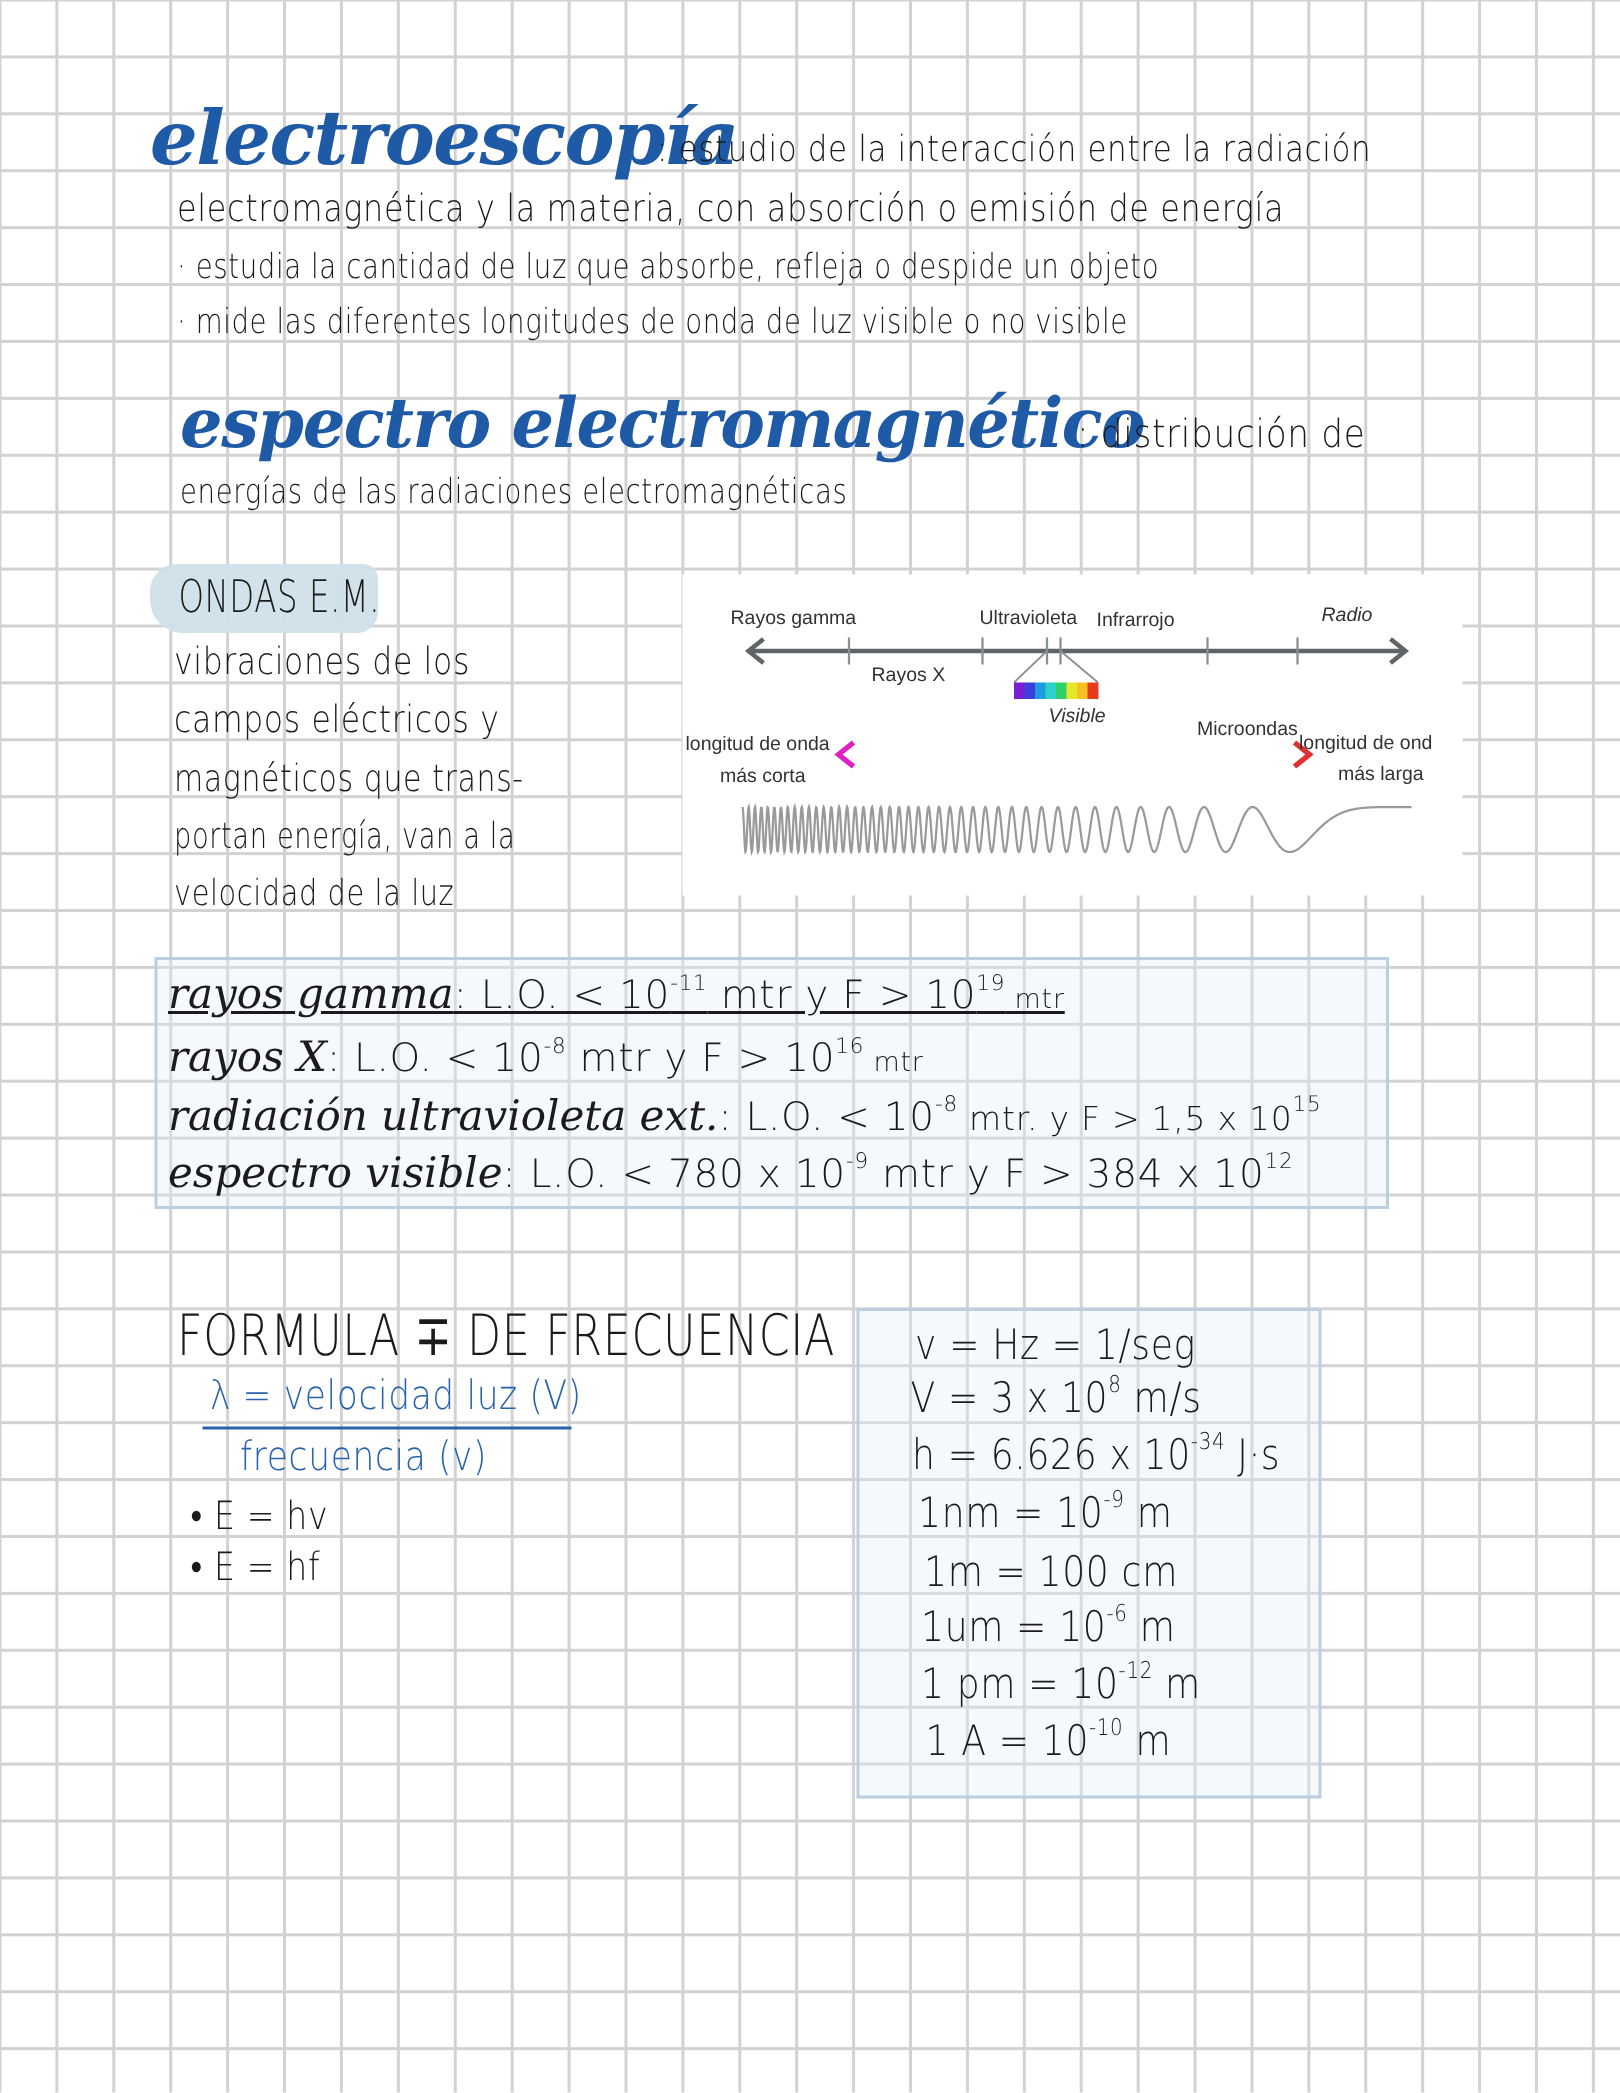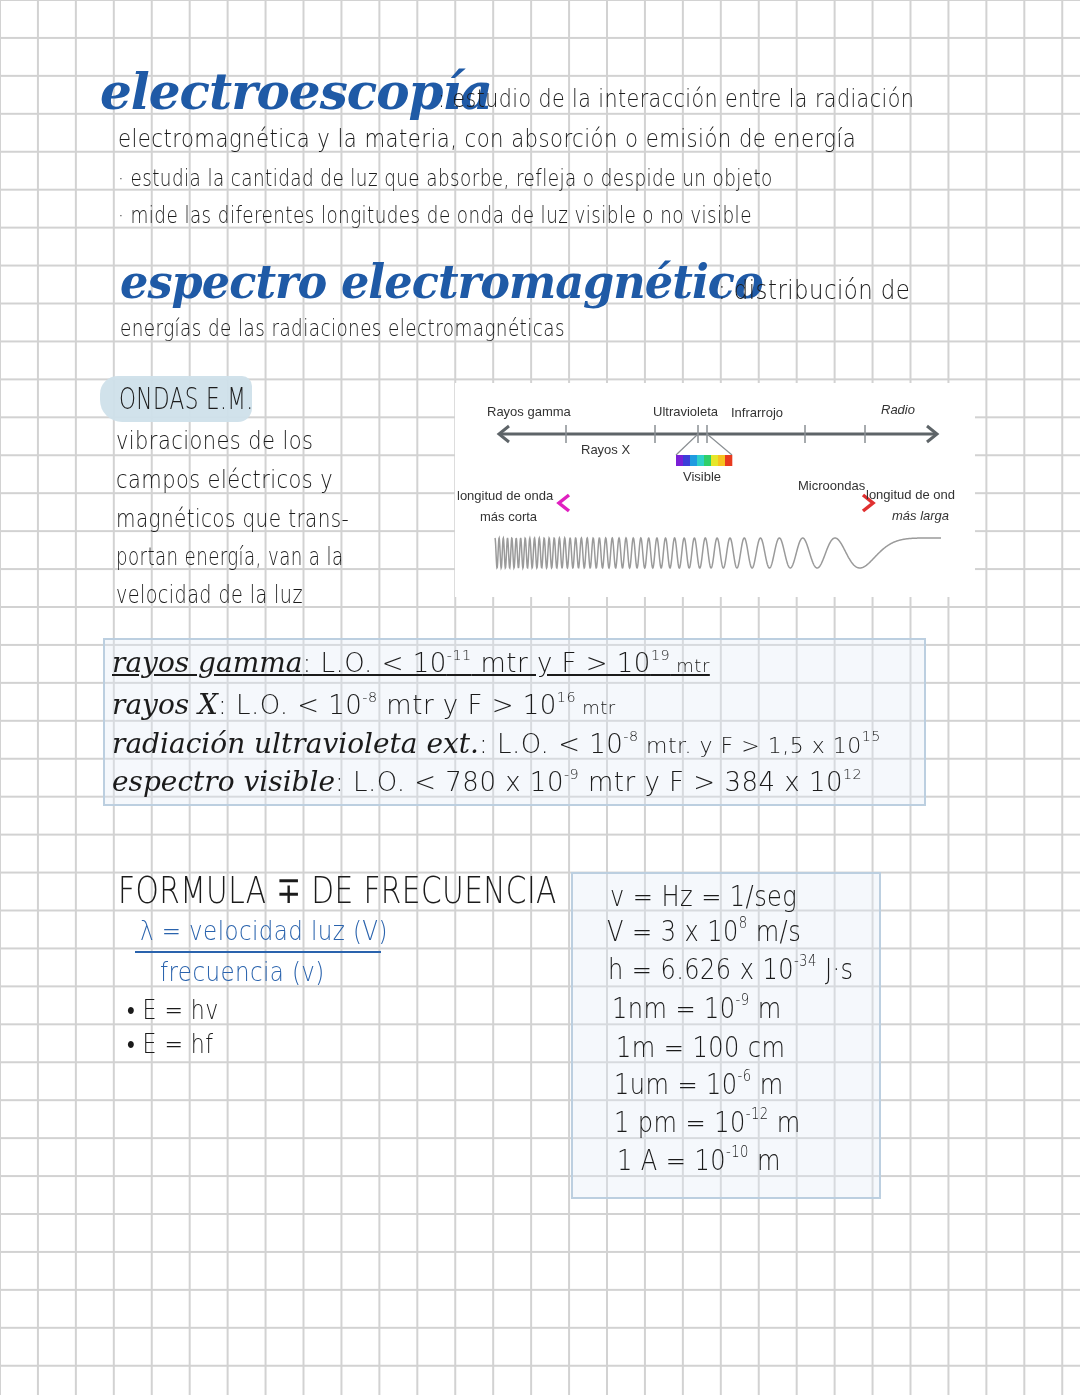--- a/index.html
+++ b/index.html
@@ -137,25 +137,25 @@
 
     <path id="chirp-wave" d="M40.00,155.00 L40.28,156.36 L40.56,160.18 L40.84,165.76 L41.12,172.11 L41.39,178.07 L41.67,182.58 L41.95,184.83 L42.23,184.44 L42.51,181.47 L42.79,176.46 L43.07,170.32 L43.34,164.12 L43.62,158.97 L43.90,155.77 L44.18,155.08 L44.46,157.01 L44.74,161.21 L45.02,166.96 L45.30,173.22 L45.58,178.92 L45.85,183.06 L46.13,184.93 L46.41,184.21 L46.69,181.04 L46.97,175.96 L47.25,169.86 L47.53,163.79 L47.80,158.79 L48.08,155.72 L48.36,155.08 L48.64,157.00 L48.92,161.12 L49.20,166.75 L49.48,172.92 L49.76,178.60 L50.03,182.81 L50.31,184.87 L50.59,184.42 L50.87,181.55 L51.15,176.75 L51.43,170.83 L51.71,164.78 L51.99,159.60 L52.27,156.15 L52.54,155.00 L52.82,156.34 L53.10,159.93 L53.38,165.17 L53.66,171.21 L53.94,177.04 L54.22,181.71 L54.50,184.46 L54.77,184.86 L55.05,182.83 L55.33,178.72 L55.61,173.20 L55.89,167.17 L56.17,161.60 L56.45,157.39 L56.72,155.21 L57.00,155.41 L57.28,157.94 L57.56,162.40 L57.84,168.06 L58.12,174.03 L58.40,179.35 L58.68,183.18 L58.95,184.93 L59.23,184.32 L59.51,181.45 L59.79,176.79 L60.07,171.06 L60.35,165.18 L60.63,160.05 L60.91,156.48 L61.19,155.02 L61.46,155.88 L61.74,158.93 L62.02,163.69 L62.30,169.42 L62.58,175.23 L62.86,180.23 L63.14,183.66 L63.41,184.99 L63.69,184.04 L63.97,180.94 L64.25,176.19 L64.53,170.50 L64.81,164.74 L65.09,159.79 L65.37,156.37 L65.64,155.01 L65.92,155.90 L66.20,158.91 L66.48,163.57 L66.76,169.18 L67.04,174.91 L67.32,179.91 L67.60,183.43 L67.88,184.96 L68.15,184.28 L68.43,181.50 L68.71,177.03 L68.99,171.53 L69.27,165.82 L69.55,160.72 L69.83,156.98 L70.11,155.14 L70.38,155.46 L70.66,157.88 L70.94,162.06 L71.22,167.37 L71.50,173.06 L71.78,178.30 L72.06,182.35 L72.34,184.63 L72.61,184.82 L72.89,182.89 L73.17,179.14 L73.45,174.09 L73.73,168.47 L74.01,163.07 L74.29,158.66 L74.56,155.84 L74.84,155.01 L75.12,156.28 L75.40,159.47 L75.68,164.12 L75.96,169.59 L76.24,175.10 L76.52,179.91 L76.80,183.34 L77.07,184.92 L77.35,184.45 L77.63,182.00 L77.91,177.91 L78.19,172.73 L78.47,167.20 L78.75,162.04 L79.03,157.98 L79.30,155.55 L79.58,155.07 L79.86,156.61 L80.14,159.96 L80.42,164.64 L80.70,170.05 L80.98,175.44 L81.25,180.09 L81.53,183.40 L81.81,184.93 L82.09,184.47 L82.37,182.10 L82.65,178.13 L82.93,173.09 L83.21,167.66 L83.48,162.54 L83.76,158.40 L84.04,155.78 L84.32,155.01 L84.60,156.20 L84.88,159.17 L85.16,163.55 L85.44,168.75 L85.72,174.11 L85.99,178.94 L86.27,182.61 L86.55,184.66 L86.83,184.84 L87.11,183.13 L87.39,179.74 L87.67,175.13 L87.94,169.87 L88.22,164.63 L88.50,160.08 L88.78,156.77 L89.06,155.14 L89.34,155.36 L89.62,157.42 L89.90,161.04 L90.18,165.77 L90.45,171.02 L90.73,176.14 L91.01,180.50 L91.29,183.55 L91.57,184.94 L91.85,184.49 L92.13,182.26 L92.41,178.54 L92.68,173.78 L92.96,168.57 L93.24,163.53 L93.52,159.29 L93.80,156.34 L94.08,155.04 L94.36,155.55 L94.63,157.79 L94.91,161.48 L95.19,166.20 L95.47,171.36 L95.75,176.35 L96.03,180.58 L96.31,183.56 L96.59,184.93 L96.87,184.54 L97.14,182.44 L97.42,178.88 L97.70,174.29 L97.98,169.20 L98.26,164.21 L98.54,159.90 L98.82,156.76 L99.09,155.16 L99.37,155.28 L99.65,157.09 L99.93,160.39 L100.21,164.78 L100.49,169.77 L100.77,174.78 L101.05,179.23 L101.33,182.64 L101.60,184.60 L101.88,184.91 L102.16,183.54 L102.44,180.65 L102.72,176.56 L103.00,171.74 L103.28,166.73 L103.55,162.09 L103.83,158.34 L104.11,155.89 L104.39,155.00 L104.67,155.77 L104.95,158.11 L105.23,161.76 L105.51,166.31 L105.78,171.25 L106.06,176.06 L106.34,180.19 L106.62,183.22 L106.90,184.80 L107.18,184.79 L107.46,183.17 L107.74,180.14 L108.02,176.02 L108.29,171.26 L108.57,166.37 L108.85,161.87 L109.13,158.25 L109.41,155.87 L109.69,155.00 L109.97,155.72 L110.25,157.94 L110.52,161.43 L110.80,165.81 L111.08,170.63 L111.36,175.38 L111.64,179.56 L111.92,182.74 L112.20,184.60 L112.48,184.94 L112.75,183.74 L113.03,181.12 L113.31,177.37 L113.59,172.86 L113.87,168.07 L114.15,163.47 L114.43,159.55 L114.70,156.70 L114.98,155.19 L115.26,155.19 L115.54,156.68 L115.82,159.51 L116.10,163.38 L116.38,167.92 L116.66,172.66 L116.93,177.13 L117.21,180.88 L117.49,183.55 L117.77,184.88 L118.05,184.73 L118.33,183.14 L118.61,180.26 L118.89,176.37 L119.16,171.87 L119.44,167.19 L119.72,162.78 L120.00,159.09 L120.28,156.45 L120.56,155.13 L120.84,155.24 L121.12,156.77 L121.39,159.57 L121.67,163.36 L121.95,167.78 L122.23,172.41 L122.51,176.80 L122.79,180.54 L123.07,183.29 L123.35,184.77 L123.63,184.87 L123.90,183.57 L124.18,181.00 L124.46,177.41 L124.74,173.13 L125.02,168.57 L125.30,164.14 L125.58,160.26 L125.86,157.29 L126.13,155.49 L126.41,155.02 L126.69,155.92 L126.97,158.11 L127.25,161.38 L127.53,165.43 L127.81,169.89 L128.09,174.35 L128.36,178.42 L128.64,181.72 L128.92,183.97 L129.20,184.96 L129.48,184.62 L129.76,182.97 L130.04,180.18 L130.31,176.48 L130.59,172.22 L130.87,167.76 L131.15,163.51 L131.43,159.84 L131.71,157.05 L131.99,155.40 L132.27,155.03 L132.55,155.96 L132.82,158.10 L133.10,161.27 L133.38,165.19 L133.66,169.51 L133.94,173.88 L134.22,177.91 L134.50,181.25 L134.77,183.64 L135.05,184.86 L135.33,184.82 L135.61,183.53 L135.89,181.10 L136.17,177.74 L136.45,173.73 L136.73,169.42 L137.00,165.16 L137.28,161.31 L137.56,158.19 L137.84,156.04 L138.12,155.06 L138.40,155.30 L138.68,156.76 L138.96,159.29 L139.24,162.70 L139.51,166.71 L139.79,170.97 L140.07,175.15 L140.35,178.91 L140.63,181.94 L140.91,184.01 L141.19,184.95 L141.47,184.69 L141.74,183.26 L142.02,180.77 L142.30,177.43 L142.58,173.50 L142.86,169.31 L143.14,165.17 L143.42,161.41 L143.69,158.34 L143.97,156.18 L144.25,155.11 L144.53,155.19 L144.81,156.43 L145.09,158.71 L145.37,161.87 L145.65,165.65 L145.93,169.75 L146.20,173.87 L146.48,177.69 L146.76,180.92 L147.04,183.31 L147.32,184.69 L147.60,184.96 L147.88,184.10 L148.16,182.17 L148.43,179.34 L148.71,175.81 L148.99,171.84 L149.27,167.75 L149.55,163.83 L149.83,160.37 L150.11,157.63 L150.38,155.81 L150.66,155.02 L150.94,155.34 L151.22,156.73 L151.50,159.09 L151.78,162.24 L152.06,165.94 L152.34,169.94 L152.62,173.93 L152.89,177.64 L153.17,180.79 L153.45,183.17 L153.73,184.60 L154.01,184.99 L154.29,184.32 L154.57,182.63 L154.84,180.05 L155.12,176.77 L155.40,173.02 L155.68,169.06 L155.96,165.17 L156.24,161.62 L156.52,158.66 L156.80,156.49 L157.07,155.26 L157.35,155.04 L157.63,155.86 L157.91,157.64 L158.19,160.27 L158.47,163.55 L158.75,167.27 L159.03,171.17 L159.31,174.99 L159.58,178.46 L159.86,181.36 L160.14,183.50 L160.42,184.72 L160.70,184.97 L160.98,184.21 L161.26,182.51 L161.54,179.99 L161.81,176.81 L162.09,173.19 L162.37,169.36 L162.65,165.58 L162.93,162.09 L163.21,159.12 L163.49,156.87 L163.77,155.46 L164.04,155.00 L164.32,155.50 L164.60,156.94 L164.88,159.21 L165.16,162.17 L165.44,165.62 L165.72,169.34 L166.00,173.10 L166.27,176.66 L166.55,179.80 L166.83,182.31 L167.11,184.06 L167.39,184.92 L167.67,184.84 L167.95,183.85 L168.22,182.00 L168.50,179.41 L168.78,176.25 L169.06,172.70 L169.34,169.00 L169.62,165.36 L169.90,162.01 L170.18,159.15 L170.45,156.95 L170.73,155.54 L171.01,155.00 L171.29,155.37 L171.57,156.61 L171.85,158.66 L172.13,161.37 L172.41,164.59 L172.69,168.13 L172.96,171.78 L173.24,175.31 L173.52,178.53 L173.80,181.24 L174.08,183.30 L174.36,184.57 L174.64,185.00 L174.91,184.56 L175.19,183.28 L175.47,181.23 L175.75,178.55 L176.03,175.38 L176.31,171.90 L176.59,168.32 L176.87,164.85 L177.15,161.67 L177.42,158.96 L177.70,156.88 L177.98,155.54 L178.26,155.01 L178.54,155.31 L178.82,156.44 L179.10,158.31 L179.38,160.83 L179.65,163.85 L179.93,167.20 L180.21,170.70 L180.49,174.16 L180.77,177.39 L181.05,180.21 L181.33,182.47 L181.60,184.06 L181.88,184.89 L182.16,184.91 L182.44,184.14 L182.72,182.61 L183.00,180.41 L183.28,177.67 L183.56,174.52 L183.84,171.14 L184.11,167.70 L184.39,164.39 L184.67,161.37 L184.95,158.82 L185.23,156.84 L185.51,155.55 L185.79,155.02 L186.06,155.25 L186.34,156.24 L186.62,157.94 L186.90,160.25 L187.18,163.05 L187.46,166.20 L187.74,169.54 L188.02,172.90 L188.30,176.11 L188.57,179.00 L188.85,181.44 L189.13,183.31 L189.41,184.51 L189.69,184.99 L189.97,184.73 L190.25,183.74 L190.53,182.08 L190.80,179.83 L191.08,177.10 L191.36,174.03 L191.64,170.77 L191.92,167.48 L192.20,164.31 L192.48,161.42 L192.76,158.95 L193.03,157.01 L193.31,155.69 L193.59,155.06 L193.87,155.13 L194.15,155.91 L194.43,157.35 L194.71,159.38 L194.98,161.91 L195.26,164.81 L195.54,167.94 L195.82,171.17 L196.10,174.34 L196.38,177.31 L196.66,179.93 L196.94,182.09 L197.22,183.70 L197.49,184.69 L197.77,185.00 L198.05,184.63 L198.33,183.61 L198.61,181.97 L198.89,179.80 L199.17,177.19 L199.44,174.27 L199.72,171.16 L200.00,168.01 L200.28,164.95 L200.56,162.11 L200.84,159.63 L201.12,157.60 L201.40,156.12 L201.67,155.24 L201.95,155.01 L202.23,155.42 L202.51,156.46 L202.79,158.08 L203.07,160.21 L203.35,162.75 L203.63,165.60 L203.91,168.63 L204.18,171.71 L204.46,174.72 L204.74,177.52 L205.02,180.00 L205.30,182.07 L205.58,183.62 L205.86,184.61 L206.13,185.00 L206.41,184.76 L206.69,183.92 L206.97,182.51 L207.25,180.59 L207.53,178.25 L207.81,175.57 L208.09,172.67 L208.37,169.67 L208.64,166.69 L208.92,163.84 L209.20,161.25 L209.48,159.00 L209.76,157.20 L210.04,155.91 L210.32,155.17 L210.59,155.02 L210.87,155.45 L211.15,156.45 L211.43,157.98 L211.71,159.97 L211.99,162.35 L212.27,165.01 L212.55,167.87 L212.83,170.80 L213.10,173.69 L213.38,176.44 L213.66,178.94 L213.94,181.10 L214.22,182.84 L214.50,184.10 L214.78,184.82 L215.06,184.99 L215.33,184.60 L215.61,183.67 L215.89,182.24 L216.17,180.36 L216.45,178.11 L216.73,175.56 L217.01,172.81 L217.28,169.96 L217.56,167.12 L217.84,164.39 L218.12,161.87 L218.40,159.64 L218.68,157.78 L218.96,156.37 L219.24,155.44 L219.52,155.02 L219.79,155.14 L220.07,155.77 L220.35,156.91 L220.63,158.49 L220.91,160.48 L221.19,162.79 L221.47,165.35 L221.74,168.07 L222.02,170.84 L222.30,173.58 L222.58,176.20 L222.86,178.60 L223.14,180.71 L223.42,182.45 L223.70,183.77 L223.97,184.62 L224.25,184.99 L224.53,184.85 L224.81,184.23 L225.09,183.13 L225.37,181.60 L225.65,179.70 L225.93,177.48 L226.20,175.02 L226.48,172.40 L226.76,169.71 L227.04,167.03 L227.32,164.45 L227.60,162.06 L227.88,159.92 L228.16,158.11 L228.44,156.67 L228.71,155.67 L228.99,155.11 L229.27,155.02 L229.55,155.41 L229.83,156.24 L230.11,157.51 L230.39,159.15 L230.66,161.13 L230.94,163.38 L231.22,165.83 L231.50,168.40 L231.78,171.02 L232.06,173.60 L232.34,176.06 L232.62,178.34 L232.90,180.37 L233.17,182.08 L233.45,183.43 L233.73,184.38 L234.01,184.90 L234.29,184.98 L234.57,184.62 L234.85,183.83 L235.13,182.64 L235.40,181.09 L235.68,179.21 L235.96,177.08 L236.24,174.74 L236.52,172.27 L236.80,169.75 L237.08,167.23 L237.35,164.80 L237.63,162.51 L237.91,160.45 L238.19,158.65 L238.47,157.18 L238.75,156.06 L239.03,155.33 L239.31,155.02 L239.59,155.11 L239.86,155.61 L240.14,156.51 L240.42,157.77 L240.70,159.36 L240.98,161.24 L241.26,163.35 L241.54,165.63 L241.81,168.03 L242.09,170.47 L242.37,172.90 L242.65,175.25 L242.93,177.45 L243.21,179.46 L243.49,181.21 L243.77,182.67 L244.05,183.79 L244.32,184.56 L244.60,184.95 L244.88,184.95 L245.16,184.57 L245.44,183.82 L245.72,182.72 L246.00,181.30 L246.28,179.60 L246.55,177.66 L246.83,175.53 L247.11,173.26 L247.39,170.92 L247.67,168.56 L247.95,166.24 L248.23,164.02 L248.51,161.95 L248.78,160.08 L249.06,158.45 L249.34,157.10 L249.62,156.07 L249.90,155.38 L250.18,155.04 L250.46,155.05 L250.73,155.42 L251.01,156.14 L251.29,157.18 L251.57,158.52 L251.85,160.13 L252.13,161.96 L252.41,163.98 L252.69,166.13 L252.97,168.37 L253.24,170.64 L253.52,172.89 L253.80,175.07 L254.08,177.13 L254.36,179.03 L254.64,180.72 L254.92,182.17 L255.19,183.34 L255.47,184.21 L255.75,184.77 L256.03,184.99 L256.31,184.89 L256.59,184.46 L256.87,183.72 L257.15,182.67 L257.42,181.36 L257.70,179.80 L257.98,178.04 L258.26,176.10 L258.54,174.04 L258.82,171.90 L259.10,169.72 L259.38,167.55 L259.65,165.44 L259.93,163.43 L260.21,161.55 L260.49,159.86 L260.77,158.38 L261.05,157.14 L261.33,156.17 L261.61,155.48 L261.88,155.09 L262.16,155.01 L262.44,155.22 L262.72,155.74 L263.00,156.53 L263.28,157.60 L263.56,158.91 L263.84,160.43 L264.12,162.14 L264.39,164.01 L264.67,165.98 L264.95,168.03 L265.23,170.12 L265.51,172.20 L265.79,174.23 L266.07,176.17 L266.34,178.00 L266.62,179.67 L266.90,181.15 L267.18,182.42 L267.46,183.45 L267.74,184.23 L268.02,184.74 L268.30,184.98 L268.57,184.94 L268.85,184.63 L269.13,184.05 L269.41,183.21 L269.69,182.13 L269.97,180.84 L270.25,179.35 L270.53,177.70 L270.80,175.92 L271.08,174.03 L271.36,172.08 L271.64,170.09 L271.92,168.10 L272.20,166.16 L272.48,164.28 L272.76,162.51 L273.03,160.87 L273.31,159.39 L273.59,158.09 L273.87,157.01 L274.15,156.14 L274.43,155.51 L274.71,155.13 L274.99,155.00 L275.26,155.12 L275.54,155.49 L275.82,156.09 L276.10,156.93 L276.38,157.98 L276.66,159.22 L276.94,160.64 L277.22,162.20 L277.50,163.89 L277.77,165.67 L278.05,167.52 L278.33,169.41 L278.61,171.30 L278.89,173.16 L279.17,174.97 L279.45,176.70 L279.73,178.32 L280.00,179.81 L280.28,181.14 L280.56,182.30 L280.84,183.27 L281.12,184.03 L281.40,184.58 L281.68,184.90 L281.95,185.00 L282.23,184.87 L282.51,184.52 L282.79,183.96 L283.07,183.19 L283.35,182.23 L283.63,181.09 L283.91,179.78 L284.19,178.34 L284.46,176.79 L284.74,175.13 L285.02,173.41 L285.30,171.64 L285.58,169.86 L285.86,168.07 L286.14,166.32 L286.41,164.63 L286.69,163.01 L286.97,161.50 L287.25,160.11 L287.53,158.85 L287.81,157.75 L288.09,156.83 L288.37,156.08 L288.64,155.53 L288.92,155.17 L289.20,155.01 L289.48,155.05 L289.76,155.29 L290.04,155.73 L290.32,156.35 L290.60,157.15 L290.88,158.12 L291.15,159.24 L291.43,160.50 L291.71,161.88 L291.99,163.35 L292.27,164.91 L292.55,166.54 L292.83,168.20 L293.11,169.88 L293.38,171.55 L293.66,173.21 L293.94,174.82 L294.22,176.37 L294.50,177.83 L294.78,179.20 L295.06,180.45 L295.34,181.57 L295.61,182.55 L295.89,183.37 L296.17,184.03 L296.45,184.53 L296.73,184.85 L297.01,184.99 L297.29,184.96 L297.56,184.75 L297.84,184.37 L298.12,183.83 L298.40,183.12 L298.68,182.27 L298.96,181.28 L299.24,180.16 L299.52,178.94 L299.80,177.61 L300.07,176.20 L300.35,174.73 L300.63,173.20 L300.91,171.65 L301.19,170.08 L301.47,168.51 L301.75,166.96 L302.03,165.45 L302.30,164.00 L302.58,162.61 L302.86,161.30 L303.14,160.09 L303.42,158.98 L303.70,158.00 L303.98,157.14 L304.25,156.42 L304.53,155.84 L304.81,155.41 L305.09,155.13 L305.37,155.01 L305.65,155.03 L305.93,155.21 L306.21,155.54 L306.49,156.01 L306.76,156.62 L307.04,157.36 L307.32,158.22 L307.60,159.20 L307.88,160.28 L308.16,161.45 L308.44,162.70 L308.72,164.02 L308.99,165.39 L309.27,166.81 L309.55,168.25 L309.83,169.70 L310.11,171.15 L310.39,172.59 L310.67,174.00 L310.94,175.37 L311.22,176.68 L311.50,177.94 L311.78,179.11 L312.06,180.20 L312.34,181.20 L312.62,182.09 L312.90,182.88 L313.18,183.54 L313.45,184.09 L313.73,184.51 L314.01,184.80 L314.29,184.96 L314.57,185.00 L314.85,184.90 L315.13,184.68 L315.41,184.33 L315.68,183.86 L315.96,183.27 L316.24,182.58 L316.52,181.78 L316.80,180.89 L317.08,179.91 L317.36,178.85 L317.64,177.72 L317.91,176.53 L318.19,175.29 L318.47,174.02 L318.75,172.71 L319.03,171.39 L319.31,170.05 L319.59,168.73 L319.86,167.41 L320.14,166.12 L320.42,164.86 L320.70,163.65 L320.98,162.48 L321.26,161.38 L321.54,160.35 L321.82,159.39 L322.09,158.51 L322.37,157.72 L322.65,157.03 L322.93,156.43 L323.21,155.93 L323.49,155.54 L323.77,155.25 L324.05,155.07 L324.32,155.00 L324.60,155.04 L324.88,155.18 L325.16,155.42 L325.44,155.77 L325.72,156.22 L326.00,156.76 L326.28,157.39 L326.56,158.10 L326.83,158.90 L327.11,159.76 L327.39,160.70 L327.67,161.69 L327.95,162.74 L328.23,163.83 L328.51,164.96 L328.78,166.12 L329.06,167.30 L329.34,168.49 L329.62,169.70 L329.90,170.90 L330.18,172.09 L330.46,173.26 L330.74,174.41 L331.01,175.53 L331.29,176.61 L331.57,177.65 L331.85,178.64 L332.13,179.57 L332.41,180.44 L332.69,181.25 L332.97,181.98 L333.25,182.64 L333.52,183.23 L333.80,183.73 L334.08,184.15 L334.36,184.49 L334.64,184.74 L334.92,184.91 L335.20,184.99 L335.47,184.99 L335.75,184.90 L336.03,184.72 L336.31,184.47 L336.59,184.13 L336.87,183.72 L337.15,183.23 L337.43,182.67 L337.70,182.04 L337.98,181.35 L338.26,180.60 L338.54,179.80 L338.82,178.95 L339.10,178.05 L339.38,177.11 L339.66,176.14 L339.94,175.14 L340.21,174.12 L340.49,173.08 L340.77,172.02 L341.05,170.96 L341.33,169.90 L341.61,168.84 L341.89,167.79 L342.17,166.75 L342.44,165.74 L342.72,164.74 L343.00,163.78 L343.28,162.85 L343.56,161.95 L343.84,161.10 L344.12,160.29 L344.39,159.53 L344.67,158.82 L344.95,158.17 L345.23,157.57 L345.51,157.03 L345.79,156.55 L346.07,156.14 L346.35,155.78 L346.63,155.50 L346.90,155.27 L347.18,155.12 L347.46,155.03 L347.74,155.00 L348.02,155.04 L348.30,155.14 L348.58,155.31 L348.86,155.54 L349.13,155.83 L349.41,156.17 L349.69,156.58 L349.97,157.03 L350.25,157.54 L350.53,158.10 L350.81,158.71 L351.08,159.35 L351.36,160.04 L351.64,160.77 L351.92,161.53 L352.20,162.32 L352.48,163.14 L352.76,163.98 L353.04,164.84 L353.31,165.72 L353.59,166.61 L353.87,167.52 L354.15,168.42 L354.43,169.33 L354.71,170.25 L354.99,171.15 L355.27,172.05 L355.55,172.94 L355.82,173.81 L356.10,174.67 L356.38,175.51 L356.66,176.33 L356.94,177.12 L357.22,177.89 L357.50,178.62 L357.78,179.32 L358.05,179.99 L358.33,180.62 L358.61,181.22 L358.89,181.77 L359.17,182.29 L359.45,182.76 L359.73,183.19 L360.00,183.57 L360.28,183.91 L360.56,184.21 L360.84,184.45 L361.12,184.66 L361.40,184.81 L361.68,184.92 L361.96,184.98 L362.24,185.00 L362.51,184.97 L362.79,184.90 L363.07,184.78 L363.35,184.62 L363.63,184.41 L363.91,184.17 L364.19,183.88 L364.47,183.55 L364.74,183.19 L365.02,182.79 L365.30,182.36 L365.58,181.89 L365.86,181.40 L366.14,180.87 L366.42,180.31 L366.69,179.73 L366.97,179.13 L367.25,178.50 L367.53,177.85 L367.81,177.19 L368.09,176.50 L368.37,175.81 L368.65,175.10 L368.93,174.38 L369.20,173.65 L369.48,172.92 L369.76,172.18 L370.04,171.44 L370.32,170.69 L370.60,169.95 L370.88,169.22 L371.16,168.48 L371.43,167.76 L371.71,167.04 L371.99,166.33 L372.27,165.63 L372.55,164.95 L372.83,164.28 L373.11,163.62 L373.39,162.98 L373.66,162.37 L373.94,161.77 L374.22,161.19 L374.50,160.63 L374.78,160.09 L375.06,159.58 L375.34,159.09 L375.61,158.63 L375.89,158.20 L376.17,157.79 L376.45,157.40 L376.73,157.05 L377.01,156.72 L377.29,156.42 L377.57,156.15 L377.84,155.91 L378.12,155.69 L378.40,155.51 L378.68,155.35 L378.96,155.22 L379.24,155.13 L379.52,155.06 L379.80,155.01 L380.07,155.00 L380.35,155.01 L380.63,155.06 L380.91,155.12 L381.19,155.22 L381.47,155.34 L381.75,155.49 L382.03,155.66 L382.31,155.85 L382.58,156.07 L382.86,156.31 L383.14,156.57 L383.42,156.86 L383.70,157.17 L383.98,157.49 L384.26,157.84 L384.53,158.20 L384.81,158.58 L385.09,158.97 L385.37,159.39 L385.65,159.81 L385.93,160.25 L386.21,160.71 L386.49,161.17 L386.76,161.65 L387.04,162.14 L387.32,162.64 L387.60,163.14 L387.88,163.66 L388.16,164.18 L388.44,164.70 L388.72,165.23 L389.00,165.77 L389.27,166.31 L389.55,166.85 L389.83,167.39 L390.11,167.94 L390.39,168.48 L390.67,169.03 L390.95,169.57 L391.22,170.11 L391.50,170.65 L391.78,171.18 L392.06,171.71 L392.34,172.24 L392.62,172.76 L392.90,173.28 L393.18,173.78 L393.45,174.29 L393.73,174.78 L394.01,175.27 L394.29,175.74 L394.57,176.21 L394.85,176.67 L395.13,177.12 L395.41,177.56 L395.69,177.99 L395.96,178.41 L396.24,178.81 L396.52,179.21 L396.80,179.59 L397.08,179.96 L397.36,180.32 L397.64,180.66 L397.92,181.00 L398.19,181.32 L398.47,181.62 L398.75,181.92 L399.03,182.20 L399.31,182.46 L399.59,182.72 L399.87,182.96 L400.14,183.18 L400.42,183.40 L400.70,183.60 L400.98,183.78 L401.26,183.95 L401.54,184.11 L401.82,184.26 L402.10,184.39 L402.38,184.51 L402.65,184.61 L402.93,184.71 L403.21,184.79 L403.49,184.85 L403.77,184.91 L404.05,184.95 L404.33,184.98 L404.61,184.99 L404.88,185.00 L405.16,184.99 L405.44,184.97 L405.72,184.94 L406.00,184.90 L406.28,184.85 L406.56,184.79 L406.83,184.72 L407.11,184.63 L407.39,184.54 L407.67,184.44 L407.95,184.32 L408.23,184.20 L408.51,184.07 L408.79,183.93 L409.06,183.78 L409.34,183.63 L409.62,183.46 L409.90,183.29 L410.18,183.11 L410.46,182.92 L410.74,182.73 L411.02,182.53 L411.30,182.32 L411.57,182.10 L411.85,181.89 L412.13,181.66 L412.41,181.43 L412.69,181.19 L412.97,180.95 L413.25,180.71 L413.53,180.46 L413.80,180.20 L414.08,179.95 L414.36,179.69 L414.64,179.42 L414.92,179.15 L415.20,178.88 L415.48,178.61 L415.75,178.33 L416.03,178.05 L416.31,177.77 L416.59,177.49 L416.87,177.20 L417.15,176.91 L417.43,176.63 L417.71,176.34 L417.99,176.05 L418.26,175.76 L418.54,175.47 L418.82,175.17 L419.10,174.88 L419.38,174.59 L419.66,174.30 L419.94,174.00 L420.22,173.71 L420.49,173.42 L420.77,173.13 L421.05,172.84 L421.33,172.55 L421.61,172.26 L421.89,171.98 L422.17,171.69 L422.44,171.41 L422.72,171.12 L423.00,170.84 L423.28,170.56 L423.56,170.29 L423.84,170.01 L424.12,169.74 L424.40,169.46 L424.68,169.20 L424.95,168.93 L425.23,168.66 L425.51,168.40 L425.79,168.14 L426.07,167.88 L426.35,167.63 L426.63,167.37 L426.91,167.12 L427.18,166.88 L427.46,166.63 L427.74,166.39 L428.02,166.15 L428.30,165.91 L428.58,165.68 L428.86,165.45 L429.14,165.22 L429.41,165.00 L429.69,164.78 L429.97,164.56 L430.25,164.34 L430.53,164.13 L430.81,163.92 L431.09,163.72 L431.36,163.51 L431.64,163.31 L431.92,163.12 L432.20,162.92 L432.48,162.73 L432.76,162.54 L433.04,162.36 L433.32,162.18 L433.59,162.00 L433.87,161.82 L434.15,161.65 L434.43,161.48 L434.71,161.32 L434.99,161.15 L435.27,160.99 L435.55,160.83 L435.82,160.68 L436.10,160.53 L436.38,160.38 L436.66,160.23 L436.94,160.09 L437.22,159.95 L437.50,159.82 L437.78,159.68 L438.06,159.55 L438.33,159.42 L438.61,159.29 L438.89,159.17 L439.17,159.05 L439.45,158.93 L439.73,158.82 L440.01,158.70 L440.28,158.59 L440.56,158.49 L440.84,158.38 L441.12,158.28 L441.40,158.18 L441.68,158.08 L441.96,157.98 L442.24,157.89 L442.51,157.80 L442.79,157.71 L443.07,157.62 L443.35,157.54 L443.63,157.45 L443.91,157.37 L444.19,157.29 L444.47,157.22 L444.75,157.14 L445.02,157.07 L445.30,157.00 L445.58,156.93 L445.86,156.87 L446.14,156.80 L446.42,156.74 L446.70,156.68 L446.97,156.62 L447.25,156.56 L447.53,156.50 L447.81,156.45 L448.09,156.39 L448.37,156.34 L448.65,156.29 L448.93,156.24 L449.20,156.20 L449.48,156.15 L449.76,156.11 L450.04,156.06 L450.32,156.02 L450.60,155.98 L450.88,155.94 L451.16,155.90 L451.44,155.87 L451.71,155.83 L451.99,155.80 L452.27,155.76 L452.55,155.73 L452.83,155.70 L453.11,155.67 L453.39,155.64 L453.67,155.61 L453.94,155.59 L454.22,155.56 L454.50,155.54 L454.78,155.51 L455.06,155.49 L455.34,155.47 L455.62,155.45 L455.89,155.42 L456.17,155.40 L456.45,155.39 L456.73,155.37 L457.01,155.35 L457.29,155.33 L457.57,155.32 L457.85,155.30 L458.13,155.29 L458.40,155.27 L458.68,155.26 L458.96,155.24 L459.24,155.23 L459.52,155.22 L459.80,155.21 L460.08,155.20 L460.36,155.19 L460.63,155.17 L460.91,155.17 L461.19,155.16 L461.47,155.15 L461.75,155.14 L462.03,155.13 L462.31,155.12 L462.58,155.12 L462.86,155.11 L463.14,155.10 L463.42,155.10 L463.70,155.09 L463.98,155.08 L464.26,155.08 L464.54,155.07 L464.81,155.07 L465.09,155.06 L465.37,155.06 L465.65,155.06 L465.93,155.05 L466.21,155.05 L466.49,155.04 L466.77,155.04 L467.05,155.04 L467.32,155.04 L467.60,155.03 L467.88,155.03 L468.16,155.03 L468.44,155.03 L468.72,155.02 L469.00,155.02 L469.28,155.02 L469.55,155.02 L469.83,155.02 L470.11,155.02 L470.39,155.01 L470.67,155.01 L470.95,155.01 L471.23,155.01 L471.50,155.01 L471.78,155.01 L472.06,155.01 L472.34,155.01 L472.62,155.01 L472.90,155.01 L473.18,155.01 L473.46,155.00 L473.74,155.00 L474.01,155.00 L474.29,155.00 L474.57,155.00 L474.85,155.00 L475.13,155.00 L475.41,155.00 L475.69,155.00 L475.97,155.00 L476.24,155.00 L476.52,155.00 L476.80,155.00 L477.08,155.00 L477.36,155.00 L477.64,155.00 L477.92,155.00 L478.19,155.00 L478.47,155.00 L478.75,155.00 L479.03,155.00 L479.31,155.00 L479.59,155.00 L479.87,155.00 L480.15,155.00 L480.43,155.00 L480.70,155.00 L480.98,155.00 L481.26,155.00 L481.54,155.00 L481.82,155.00 L482.10,155.00 L482.38,155.00 L482.66,155.00 L482.93,155.00 L483.21,155.00 L483.49,155.00 L483.77,155.00 L484.05,155.00 L484.33,155.00 L484.61,155.00 L484.89,155.00 L485.16,155.00 L485.44,155.00 L485.72,155.00 L486.00,155.00 " stroke="#9a9a9a" stroke-width="1.5" fill="none"></path>
   </svg>
 
   <span class="lbl" style="left:32px; top:21px;">Rayos gamma</span>
   <span class="lbl" style="left:186px; top:21px;margin-left:12px;">Ultravioleta</span>
   <span class="lbl" style="left:276px; top:22px;">Infrarrojo</span>
   <span class="lbl" style="left:426px; top:19px;font-style:italic;">Radio</span>
   <span class="lbl" style="left:126px; top:59px;">Rayos X</span>
   <span class="lbl" style="left:343px; top:59px;margin-top:36px;">Microondas</span>
-  <span class="lbl" style="left:228px; top:86px;">Visible</span>
+  <span class="lbl" style="left:244px; top:86px;font-style:italic;">Visible</span>
   <span class="lbl" style="left:2px; top:105px;">longitud de onda</span>
   <span class="lbl" style="left:25px; top:126px;">más corta</span>
   <span class="lbl" style="left:411px; top:104px;text-align:center;">longitud de ond</span>
-  <span class="lbl" style="left:437px; top:125px;font-style:italic;">más larga</span>
+  <span class="lbl" style="left:437px; top:125px;">más larga</span>
 </div>
 
 <div class="box" style="left:103px; top:638px; width:819px; height:164px;"></div>
 <div>
   <div class="abs" style="left:112px; top:646px; font-size:26px;text-decoration:underline;">
     <span class="cursive" style="font-size:28px;">rayos gamma</span><span class="hand">: L.O. &lt; 10</span><sup class="hand">-11</sup><span class="hand"> mtr y F &gt; 10</span><sup class="hand">19</sup><span class="hand" style="font-size:18px;"> mtr</span>
   </div>
   <div class="abs" style="left:112px; top:688px; font-size:26px;">
     <span class="cursive" style="font-size:28px;">rayos X</span><span class="hand">: L.O. &lt; 10</span><sup class="hand">-8</sup><span class="hand"> mtr y F &gt; 10</span><sup class="hand">16</sup><span class="hand" style="font-size:18px;"> mtr</span>
   </div>

